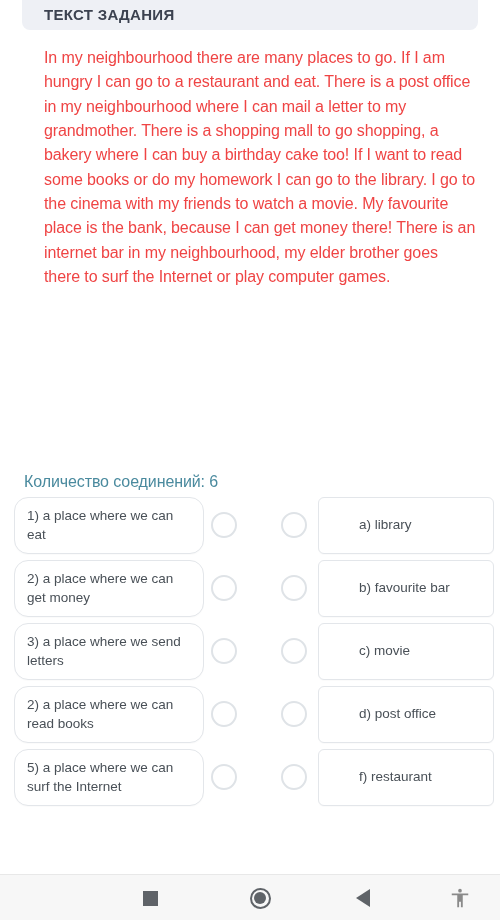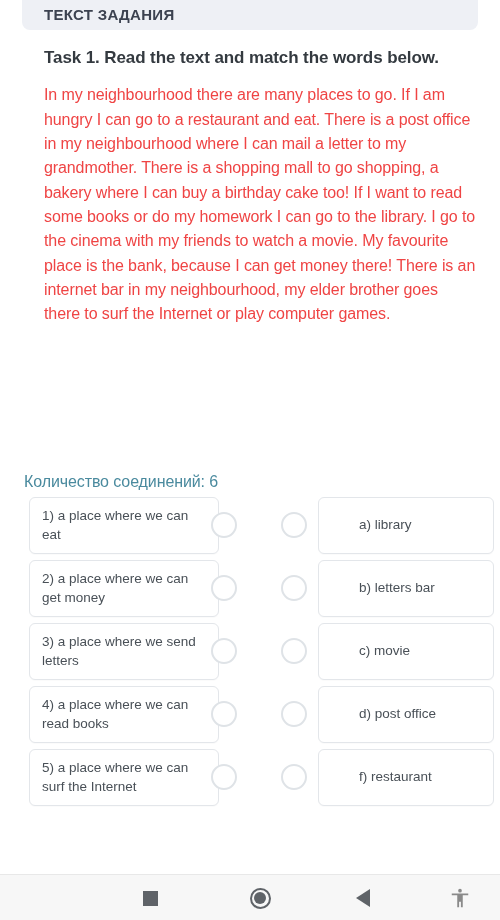--- a/index.html
+++ b/index.html
@@ -99,21 +99,21 @@
     border-radius: 6px;
     display: flex;
     align-items: center;
     padding: 0 12px;
     font-size: 13.5px;
     line-height: 1.35;
     color: #495057;
     box-shadow: 0 1px 1px rgba(0,0,0,0.02);
   }
 
-  .card-left  { left: 29px;  width: 190px; }
+  .card-left  { left: 14px;  width: 190px; border-radius: 14px; }
   .card-right { left: 318px; width: 176px; padding-left: 40px; }
 
   .connector {
     position: absolute;
     top: 15px;
     width: 26px;
     height: 26px;
     border: 2px solid #dfe3e7;
     border-radius: 50%;
     background: #ffffff;
@@ -170,51 +170,50 @@
 </head>
 <body>
 
 <div id="app">
 
   <div class="header-band">
     <span class="header-title">ТЕКСТ ЗАДАНИЯ</span>
   </div>
 
   <div class="content">
-    <div class="task-title">Task 1. Read the text and match the words below.</div>
     <div class="task-text">In my neighbourhood there are many places to go. If I am hungry I can go to a restaurant and eat. There is a post office in my neighbourhood where I can mail a letter to my grandmother. There is a shopping mall to go shopping, a bakery where I can buy a birthday cake too! If I want to read some books or do my homework I can go to the library. I go to the cinema with my friends to watch a movie. My favourite place is the bank, because I can get money there! There is an internet bar in my neighbourhood, my elder brother goes there to surf the Internet or play computer games.</div>
   </div>
 
   <div class="connections-label">Количество соединений: 6</div>
 
   <div class="match-area">
 
     <div class="match-row">
       <div class="card card-left">1) a place where we can eat</div>
       <div class="connector connector-left"></div>
       <div class="connector connector-right"></div>
       <div class="card card-right">a) library</div>
     </div>
 
     <div class="match-row">
       <div class="card card-left">2) a place where we can get money</div>
       <div class="connector connector-left"></div>
       <div class="connector connector-right"></div>
-      <div class="card card-right">b) letters bar</div>
+      <div class="card card-right">b) favourite bar</div>
     </div>
 
     <div class="match-row">
       <div class="card card-left">3) a place where we send letters</div>
       <div class="connector connector-left"></div>
       <div class="connector connector-right"></div>
       <div class="card card-right">c) movie</div>
     </div>
 
     <div class="match-row">
-      <div class="card card-left">4) a place where we can read books</div>
+      <div class="card card-left">2) a place where we can read books</div>
       <div class="connector connector-left"></div>
       <div class="connector connector-right"></div>
       <div class="card card-right">d) post office</div>
     </div>
 
 
     <div class="match-row">
       <div class="card card-left">5) a place where we can surf the Internet</div>
       <div class="connector connector-left"></div>
       <div class="connector connector-right"></div>

